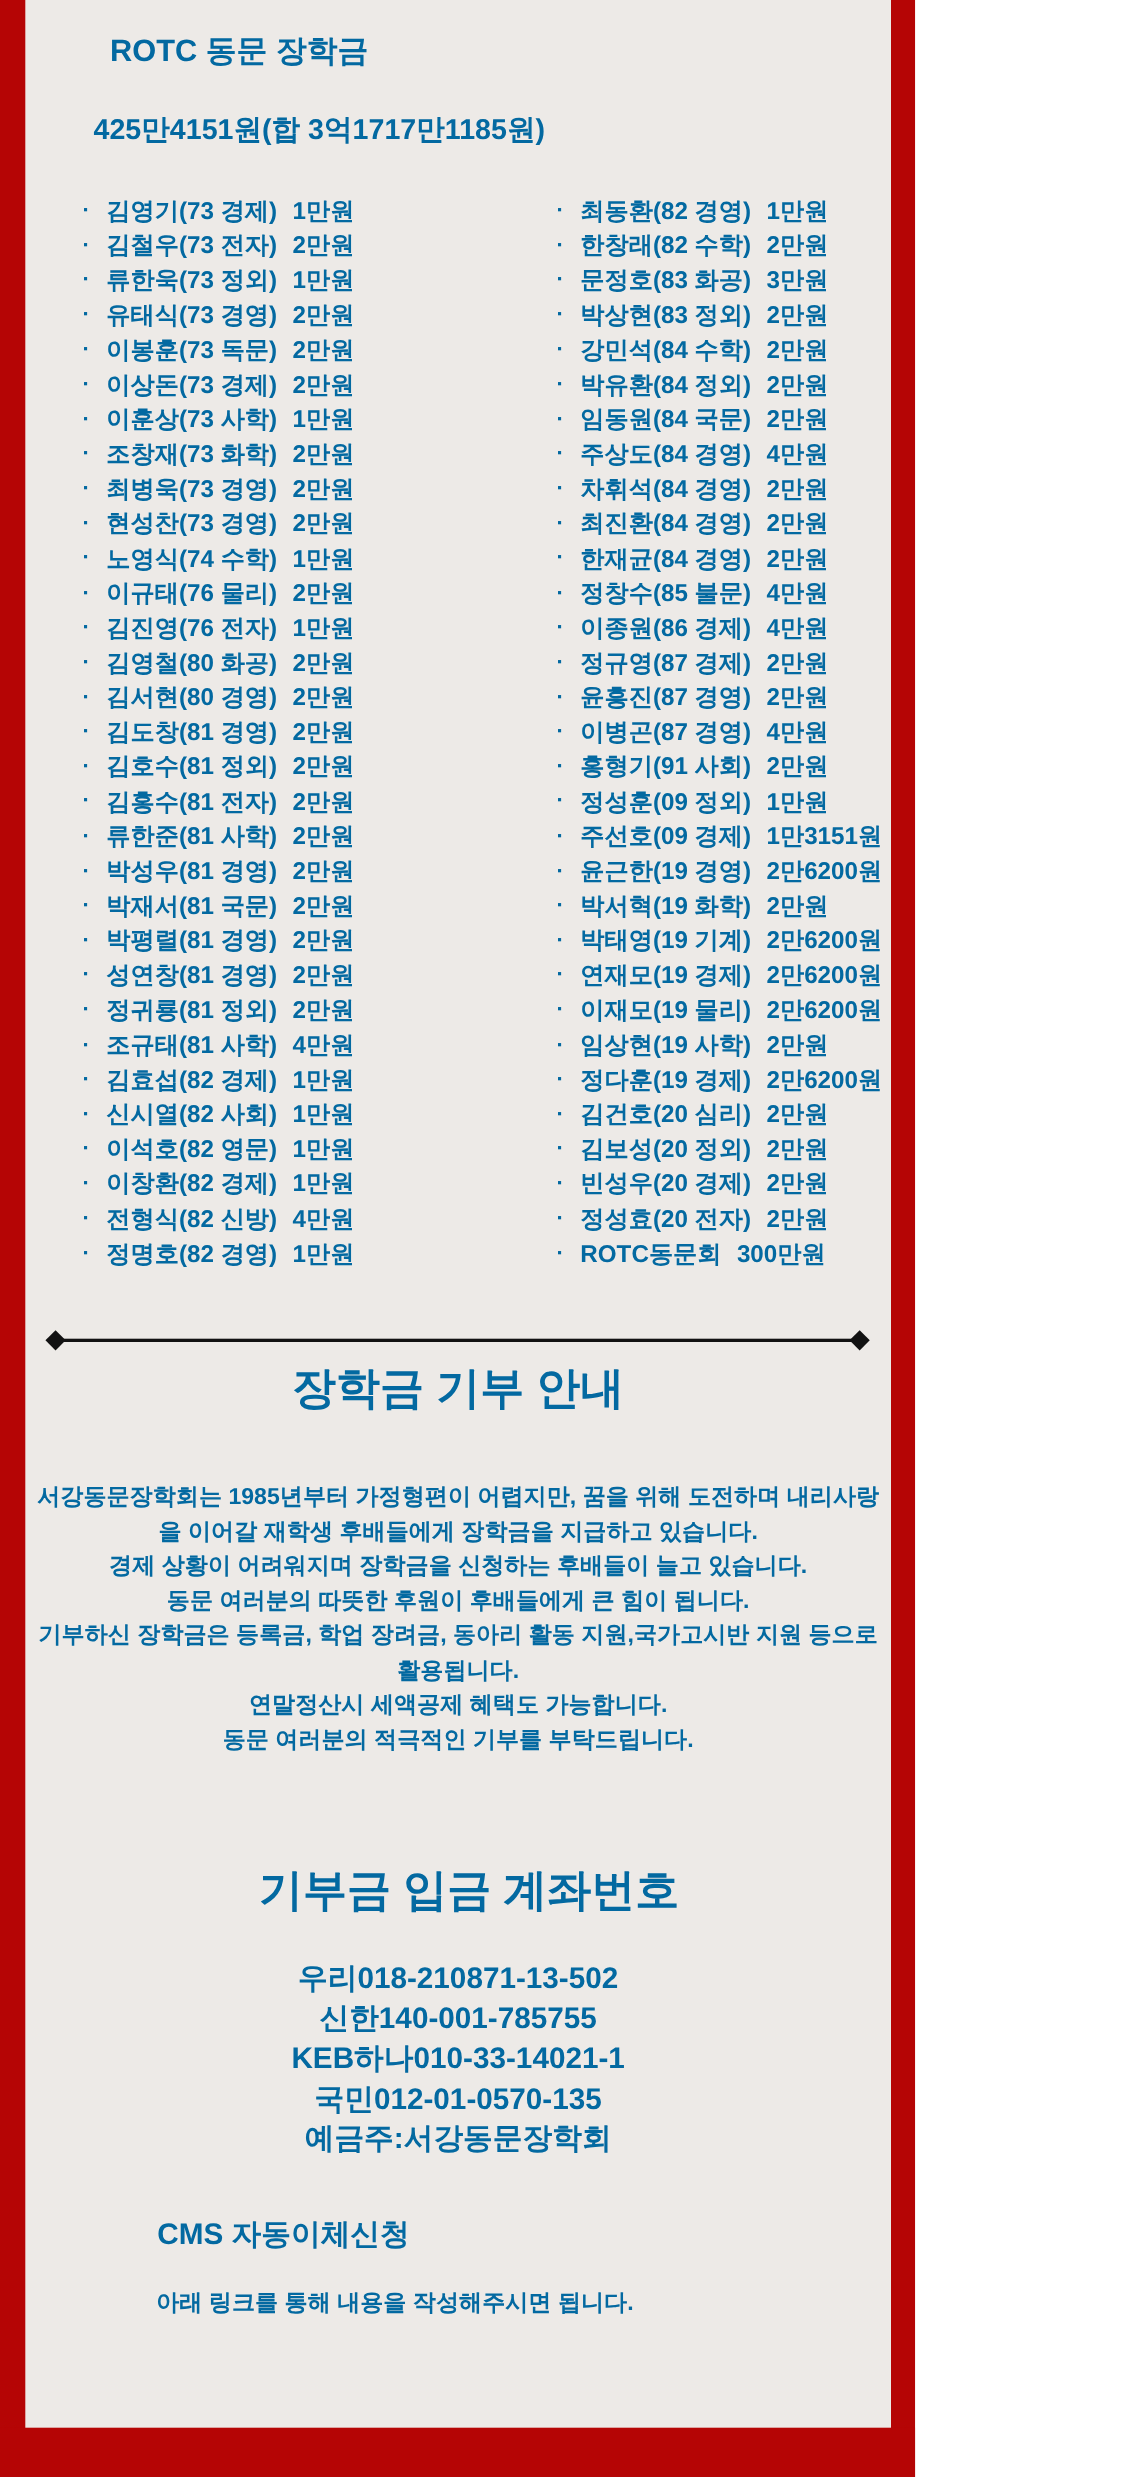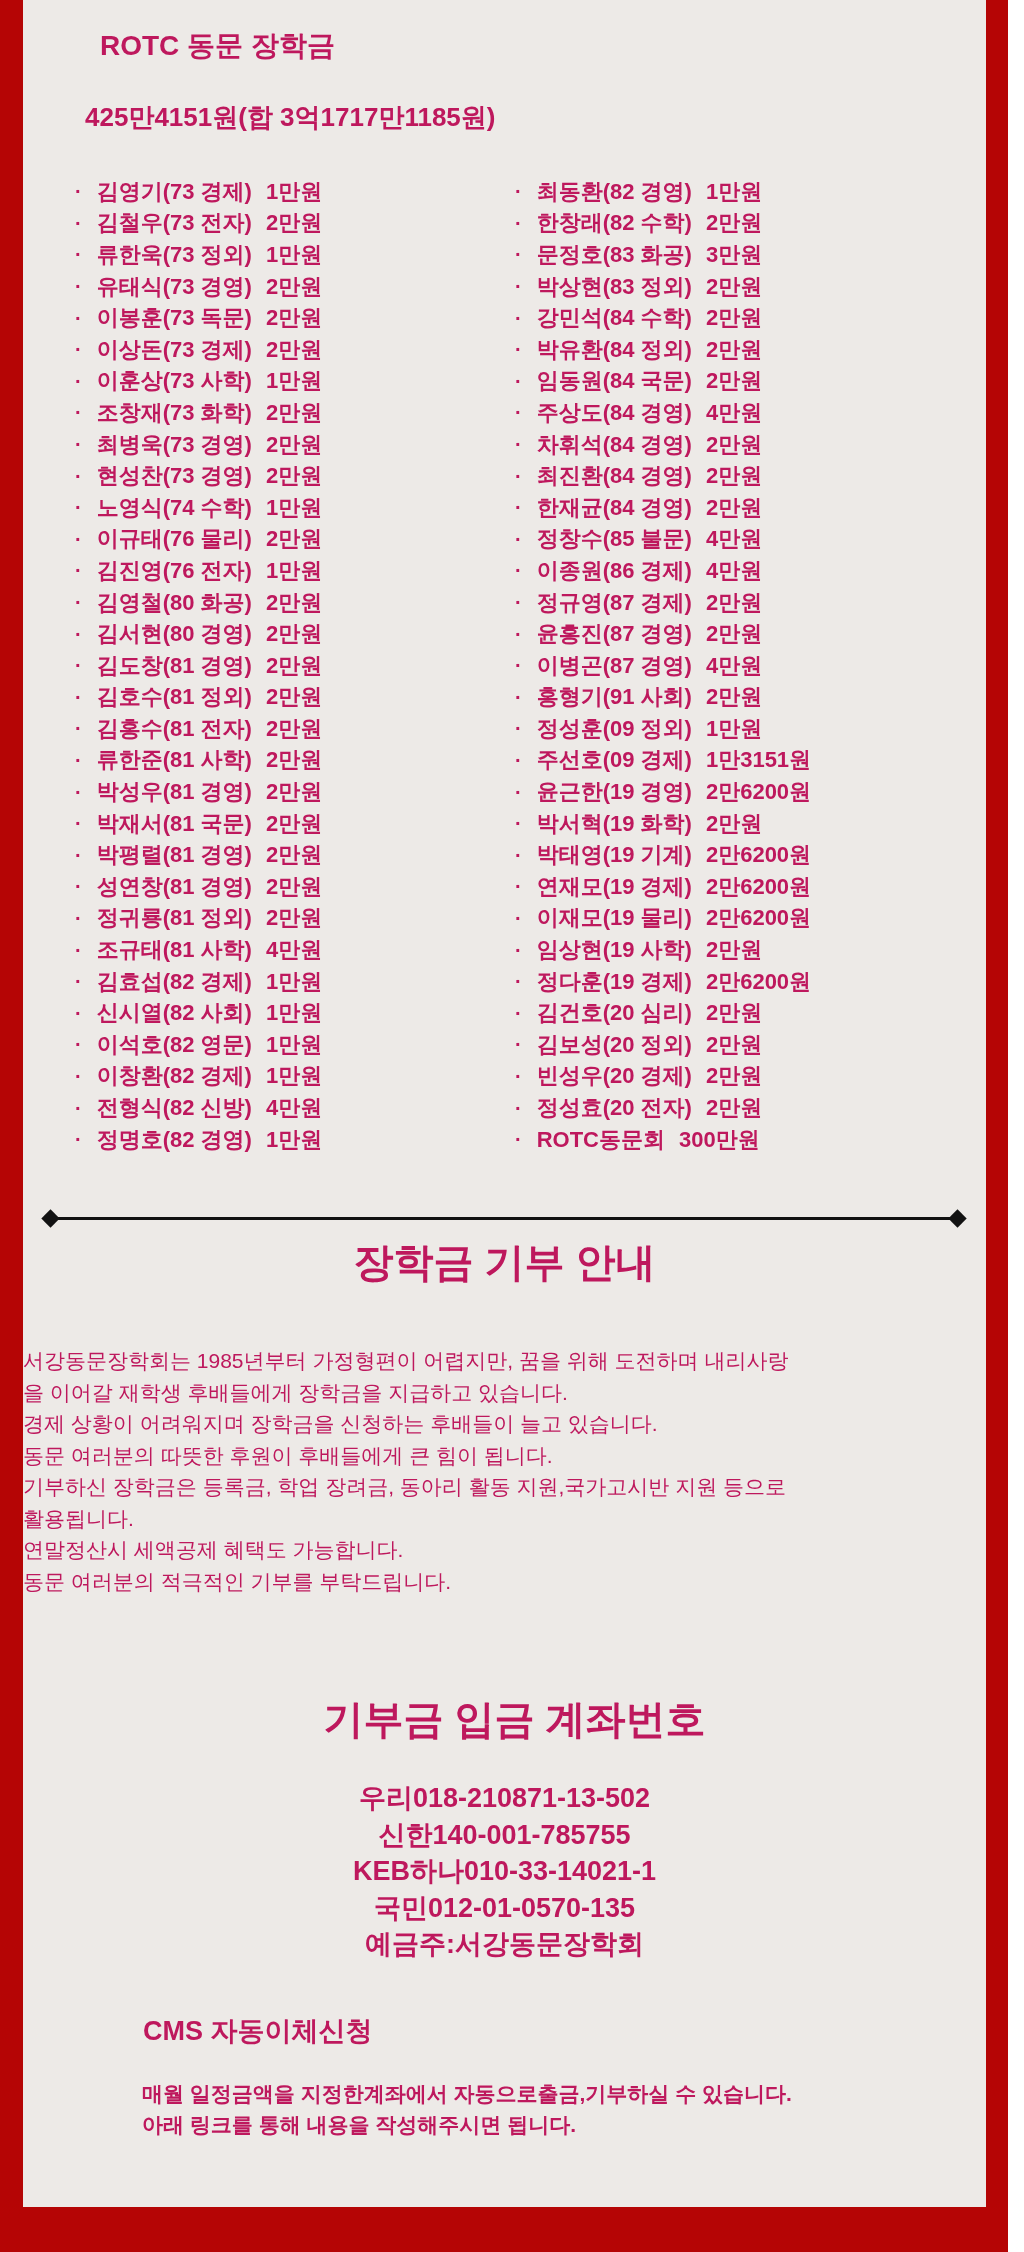--- a/index.html
+++ b/index.html
@@ -1,20 +1,20 @@
 <!DOCTYPE html>
 <html><head>
 <meta charset="utf-8">
 <style>
   html,body { margin:0; padding:0; }
   .page {
     position:relative;
-    width:1008px; height:2252px;
+    width:832px; height:2252px;
     background:#edeae7;
-    color:#be185d;
+    color:#0369a1;
     font-family:"Liberation Sans","DejaVu Sans",sans-serif;
     overflow:hidden;
   }
   .border-left  { position:absolute; left:0; top:0; bottom:0; width:23px; background:#b50505; }
   .border-right { position:absolute; right:0; top:0; bottom:0; width:22px; background:#b50505; }
   .bottom-band  { position:absolute; left:0; bottom:0; width:100%; height:45px; background:#b50505; }
 
   .header-title {
     position:absolute; left:100px; top:31px;
     font-size:28px; font-weight:bold; line-height:1.1;
@@ -45,21 +45,21 @@
   }
   .diamond { width:13px; height:13px; background:#121212; transform:rotate(45deg); flex:0 0 auto; }
   .divider .line { flex:1; height:3px; background:#121212; margin:0 -3px; }
 
   .guide-title {
     position:absolute; top:1240px; left:23px; right:22px;
     text-align:center; font-size:40px; font-weight:bold; line-height:1.1;
   }
   .guide-lines {
     position:absolute; top:1345px; left:23px; right:22px;
-    font-size:21px; font-weight:400; line-height:31.5px;
+    text-align:center; font-size:21px; font-weight:700; line-height:31.5px;
   }
 
   .account-title {
     position:absolute; top:1697px; left:23px; right:22px;
     text-align:center; font-size:40px; font-weight:bold; line-height:1.1;margin-left:20px;
   }
   .account-lines {
     position:absolute; top:1780px; left:23px; right:22px;
     text-align:center; font-size:27px; font-weight:600; line-height:36.5px;
   }
@@ -499,20 +499,19 @@
       <div>KEB하나010-33-14021-1</div>
 
       <div>국민012-01-0570-135</div>
 
       <div>예금주:서강동문장학회</div>
     </div>
 
   <div class="cms-title">CMS 자동이체신청</div>
   <div class="cms-lines">
 
-      <div>매월 일정금액을 지정한계좌에서 자동으로출금,기부하실 수 있습니다.</div>
 
       <div>아래 링크를 통해 내용을 작성해주시면 됩니다.</div>
     </div>
 
   <div class="bottom-band"></div>
 
 </div>
 
 </body></html>

